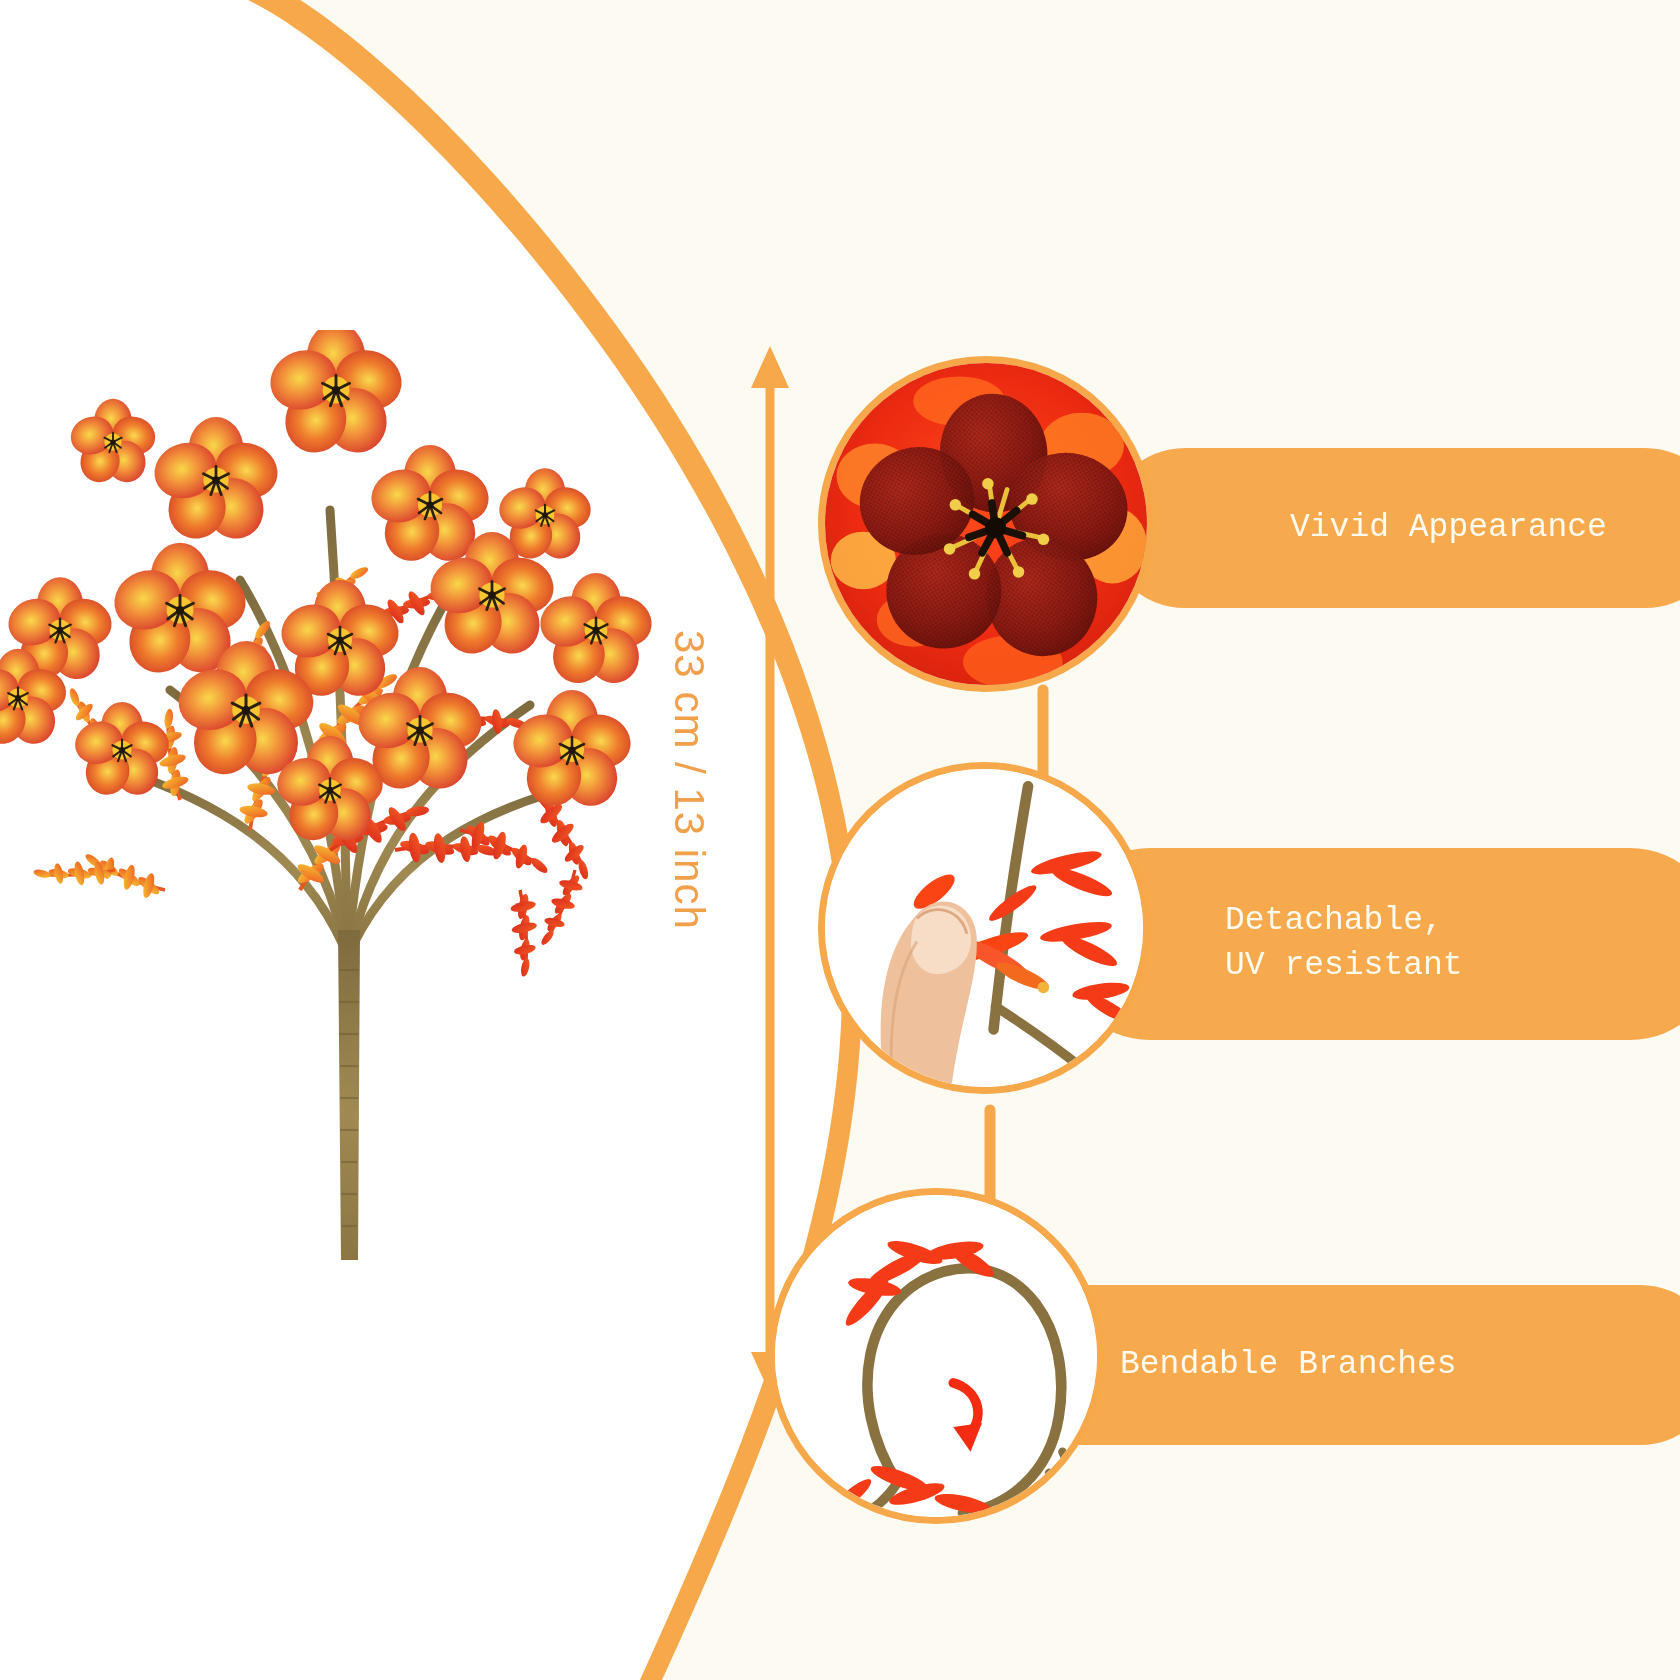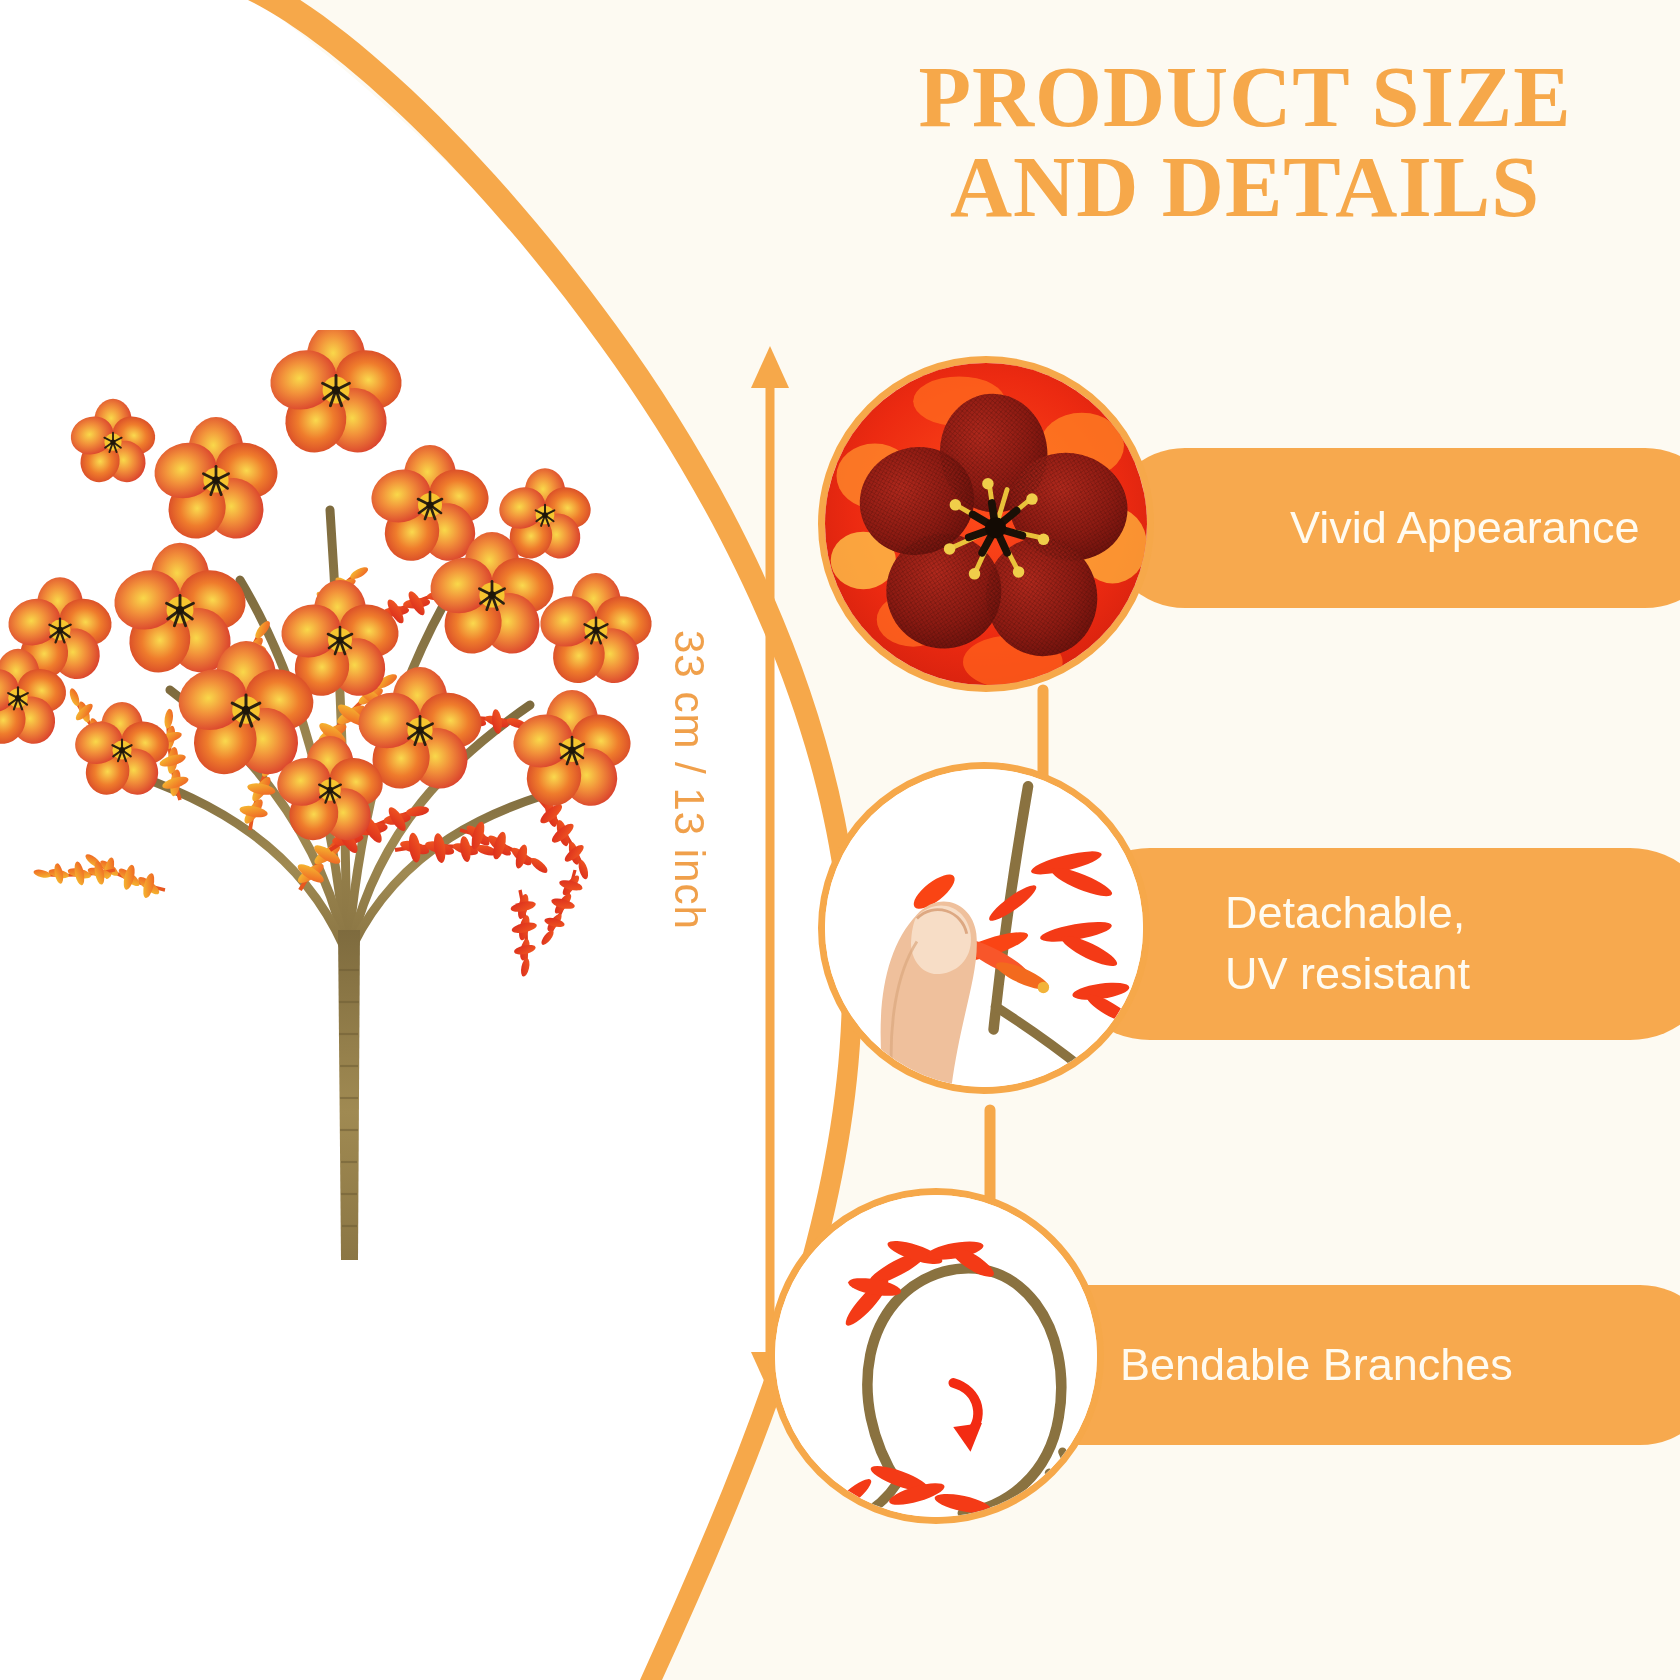--- a/index.html
+++ b/index.html
@@ -64,23 +64,24 @@
   .pill{
     position:absolute;
     background:#F7A94E;
     border-radius:90px;
     display:flex;
     align-items:center;
     box-sizing:border-box;
   }
   .pill span{
     color:#FFFBF0;
-    font-size:45px;
+    font-size:33px;
     line-height:1.35;
     white-space:pre-line;
+    font-family:Liberation Mono, monospace;
   }
 
   
 </style>
 </head>
 <body>
 
 <div id="stage">
 
   <div class="bg-cream">
@@ -106,22 +107,20 @@
                C862,760 762,525 616,325
                C486,146 348,20 262,-22
                Z" fill="#F6A84A"></path>
 
       <path d="M1043,690 L1043,800 L1000,840" fill="none" stroke="#F6A84A" stroke-width="11" stroke-linecap="round" stroke-linejoin="round"></path>
 
       <path d="M990,1110 L990,1205 L1040,1250" fill="none" stroke="#F6A84A" stroke-width="11" stroke-linecap="round" stroke-linejoin="round"></path>
     </svg>
   </div>
 
-  <div class="title">PRODUCT SIZE
-AND DETAILS</div>
 
   <div class="product">
     <svg viewBox="0 0 700 1000">
       <defs>
         <radialGradient id="pet" cx="45%" cy="45%" r="62%">
           <stop offset="0%" stop-color="#F9D84A"></stop>
           <stop offset="42%" stop-color="#F2913A"></stop>
           <stop offset="100%" stop-color="#D6352B"></stop>
         </radialGradient>
         <radialGradient id="pet2" cx="50%" cy="50%" r="65%">

